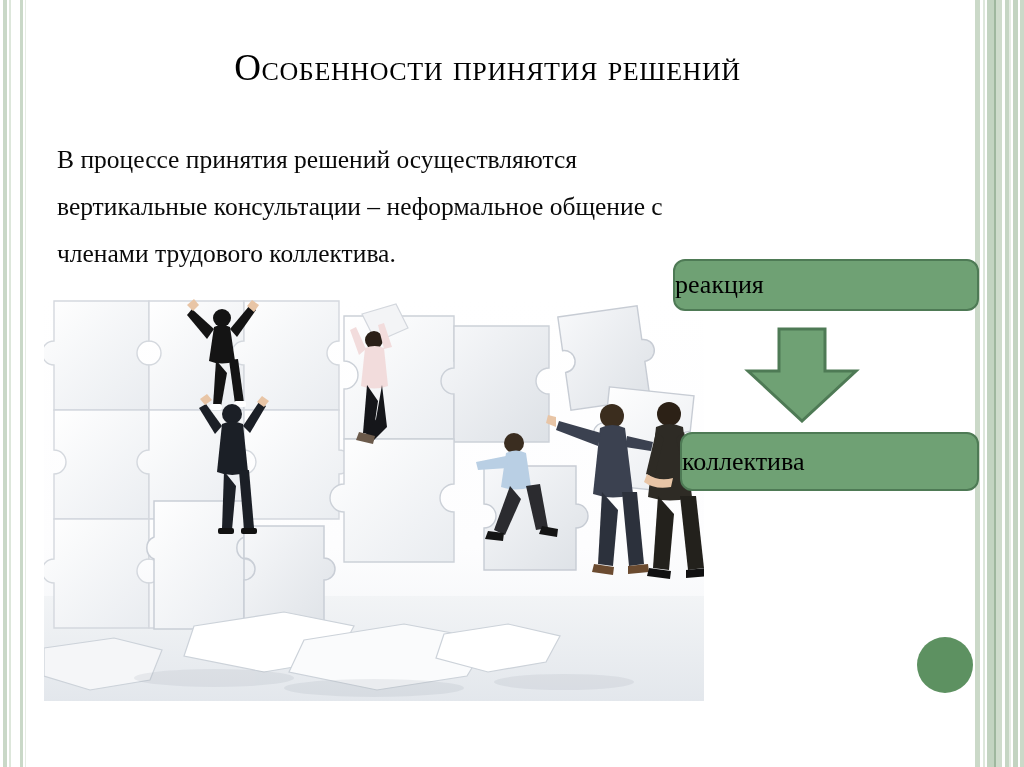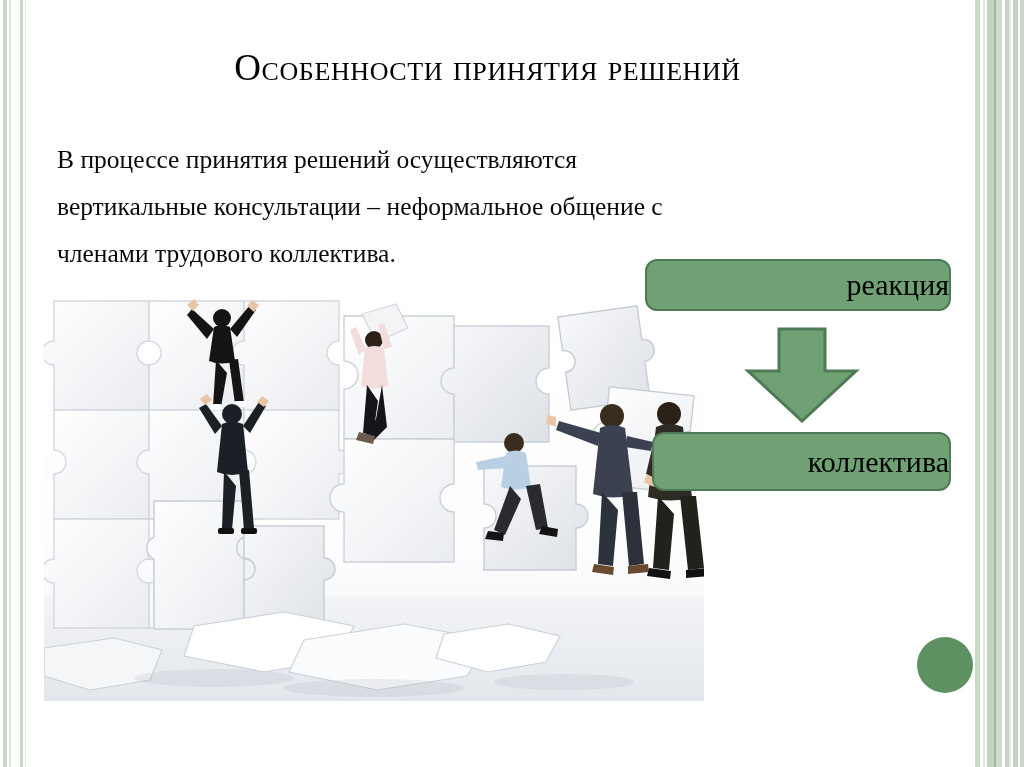--- a/index.html
+++ b/index.html
@@ -77,24 +77,25 @@
 
   
   .flow-box {
     position: absolute;
     background: #6fa174;
     border: 2px solid #4e7a55;
     border-radius: 12px;
     box-sizing: border-box;
     display: flex;
     align-items: center;
-    justify-content: flex-end;
+    justify-content: flex-start;
     font-family: "Liberation Serif", "DejaVu Serif", serif;
-    font-size: 30px;
+    font-size: 26px;
     color: #000000;
+    margin-left: 28px;
   }
   #box-reaction {
     left: 645px;
     top: 259px;
     width: 306px;
     height: 52px;
   }
   #box-results {
     left: 652px;
     top: 432px;

